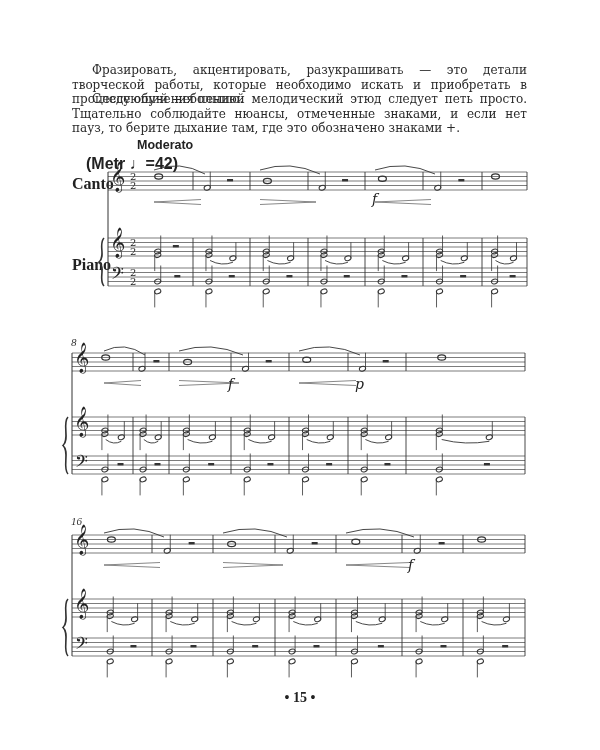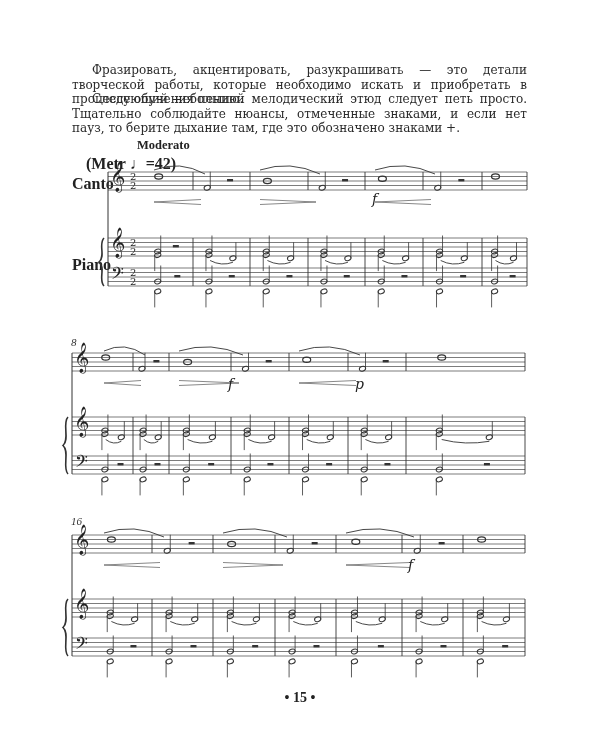--- a/index.html
+++ b/index.html
@@ -1,21 +1,21 @@
 <!DOCTYPE html>
 <html><head>
 <meta charset="utf-8">
 <style>
   html, body { margin:0; padding:0; background:#fff; }
   body { width:600px; height:750px; position:relative; overflow:hidden;
          font-family:"DejaVu Serif", serif; color:#222; }
   .para { position:absolute; left:72px; width:455px; font-size:12px; line-height:14.5px;
           text-align:justify; font-family:"DejaVu Serif", serif; color:#2a2a2a; }
   .para .indent { display:inline-block; width:20px; }
-  .tempo { position:absolute; font-family:Liberation Serif, serif; font-weight:bold; font-size:12.5px; color:#222; }
+  .tempo { position:absolute; font-family:Liberation Sans, sans-serif; font-weight:bold; font-size:12.5px; color:#222; }
   .label { position:absolute; font-family:"Liberation Serif", serif; font-weight:bold; font-size:16px; color:#222; }
   .mnum { position:absolute; font-family:"Liberation Serif", serif; font-style:italic; font-size:11px; color:#333; }
   .pagenum { position:absolute; top:690px; left:0; width:600px; text-align:center;
              font-family:"Liberation Serif", serif; font-weight:bold; font-size:14px; color:#222; }
   svg.score { position:absolute; left:0; top:0; }
 </style>
 </head>
 <body>
 
 <div class="para" style="top:63px;">

